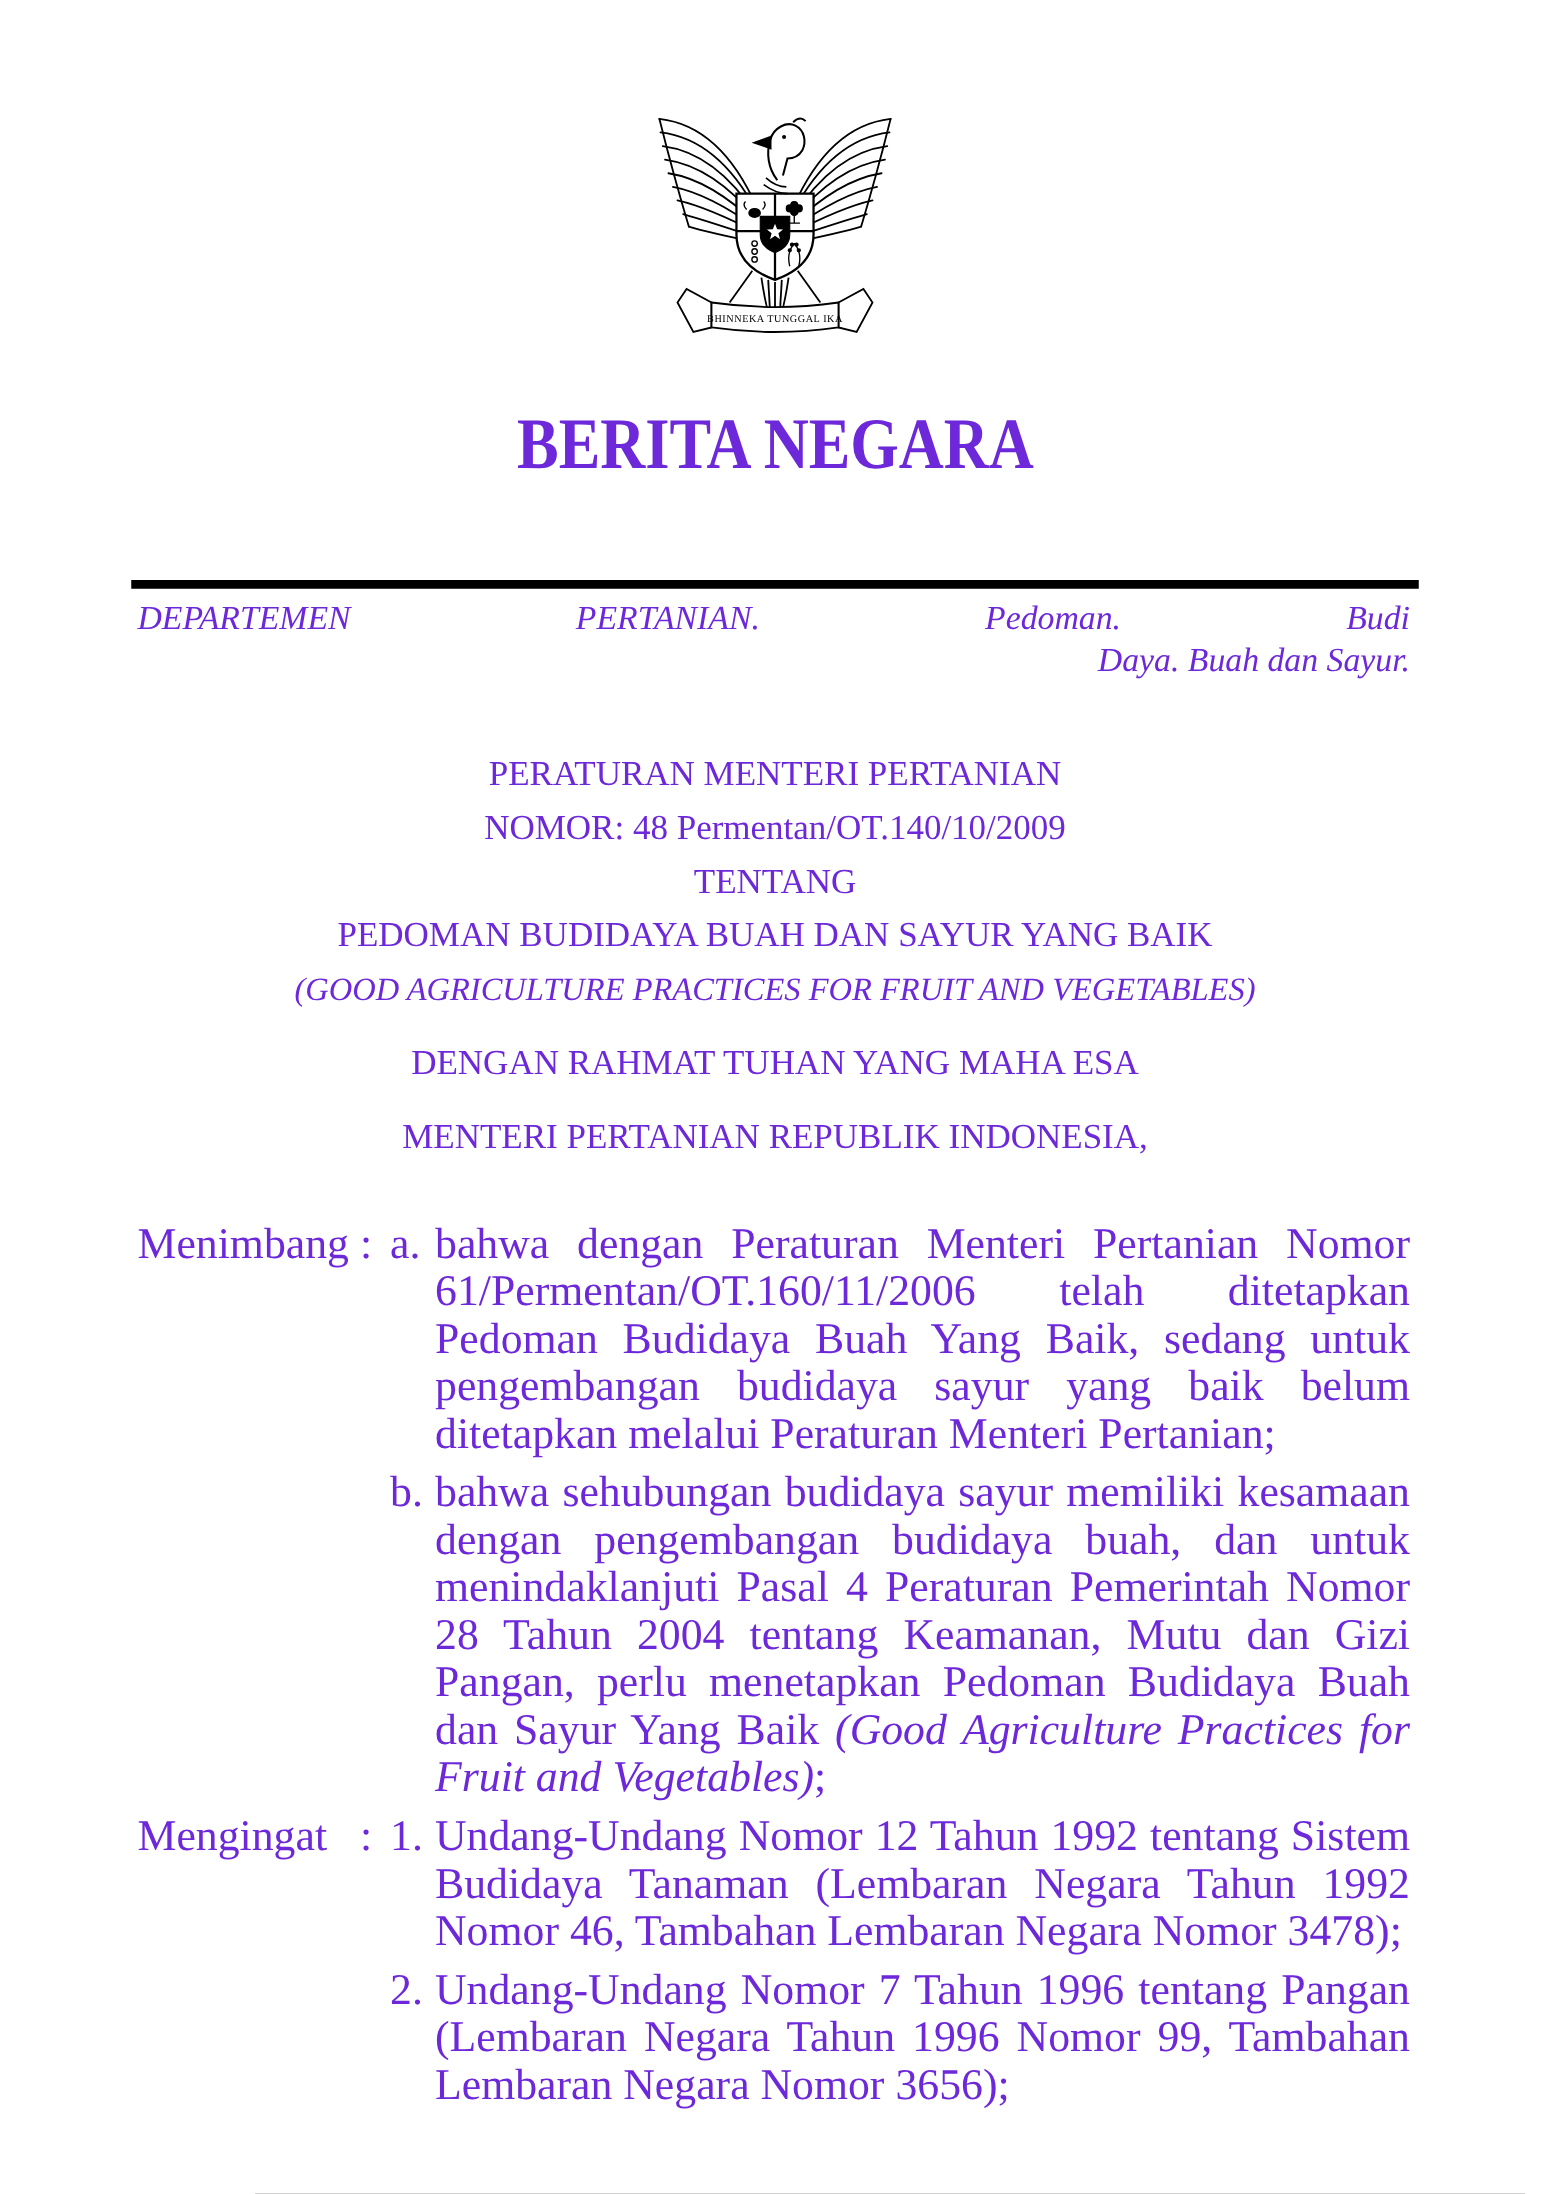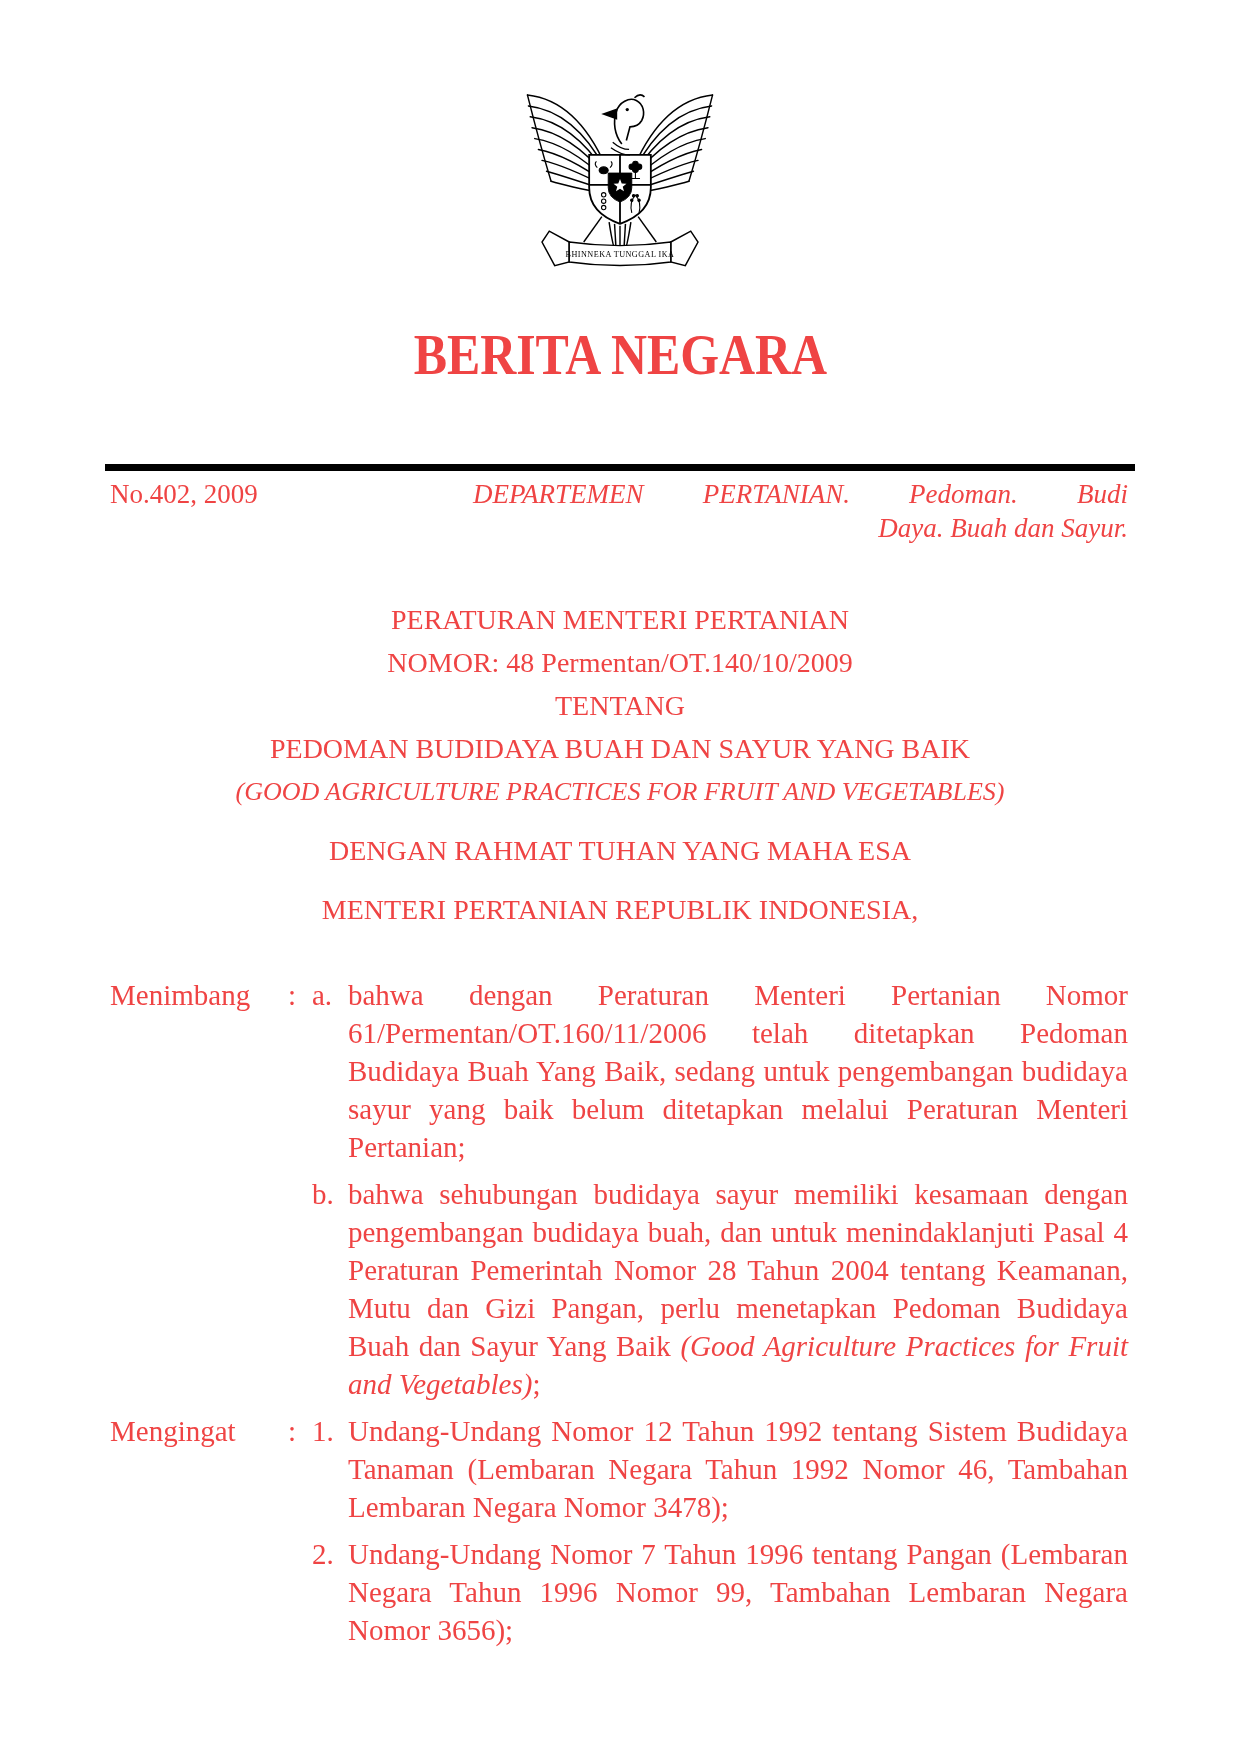--- a/index.html
+++ b/index.html
@@ -2,21 +2,21 @@
 <html><head>
 <meta charset="utf-8">
 <style>
   * { margin:0; padding:0; box-sizing:border-box; }
   html,body { background:#888; }
   .page {
     position:relative;
     width:1240px; height:1755px;
     margin:0 auto;
     background:#ffffff;
-    color:#ef4444;
+    color:#6d28d9;
     font-family:"Liberation Serif","DejaVu Serif",serif;
     overflow:hidden;
   }
   
   .emblem {
     position:absolute; top:86px; left:50%; transform:translateX(-50%);
   }
   
   .masthead-title {
     position:absolute; top:322px; left:0; width:100%;
@@ -42,21 +42,21 @@
   .doc-heading {
     position:absolute; top:598px; left:0; width:100%;
     text-align:center; font-size:28px; line-height:43px;
   }
   .doc-heading .subject-en { font-style:italic; font-size:26px; }
   .doc-heading .invocation { margin-top:16px; }
   .doc-heading .authority  { margin-top:16px; }
   
   .clauses {
     position:absolute; top:976px; left:110px; width:1018px;
-    font-size:29px; line-height:38px;
+    font-size:35px; line-height:38px;
   }
   .clause-row { display:flex; align-items:flex-start; }
   .clause-label { width:178px; flex:none; }
   .clause-colon { width:24px; flex:none; }
   .clause-list { flex:1; min-width:0; }
   .clause-item { display:flex; margin-bottom:9px; }
   .item-marker { width:36px; flex:none; }
   .item-text { flex:1; text-align:justify; }
   .it { font-style:italic; }
 </style>
@@ -142,21 +142,20 @@
     </svg>
   </div>
 
   <div class="masthead-title">
     <div><span class="tline">BERITA NEGARA</span></div>
   </div>
 
   <div class="rule"></div>
 
   <div class="issue-row">
-    <div class="issue-no">No.402, 2009</div>
     <div class="issue-subject">
       <div class="subject-l1">DEPARTEMEN PERTANIAN. Pedoman. Budi</div>
       <div class="subject-l2">Daya. Buah dan Sayur.</div>
     </div>
   </div>
 
   <div class="doc-heading">
     <div>PERATURAN MENTERI PERTANIAN</div>
     <div>NOMOR: 48 Permentan/OT.140/10/2009</div>
     <div>TENTANG</div>

